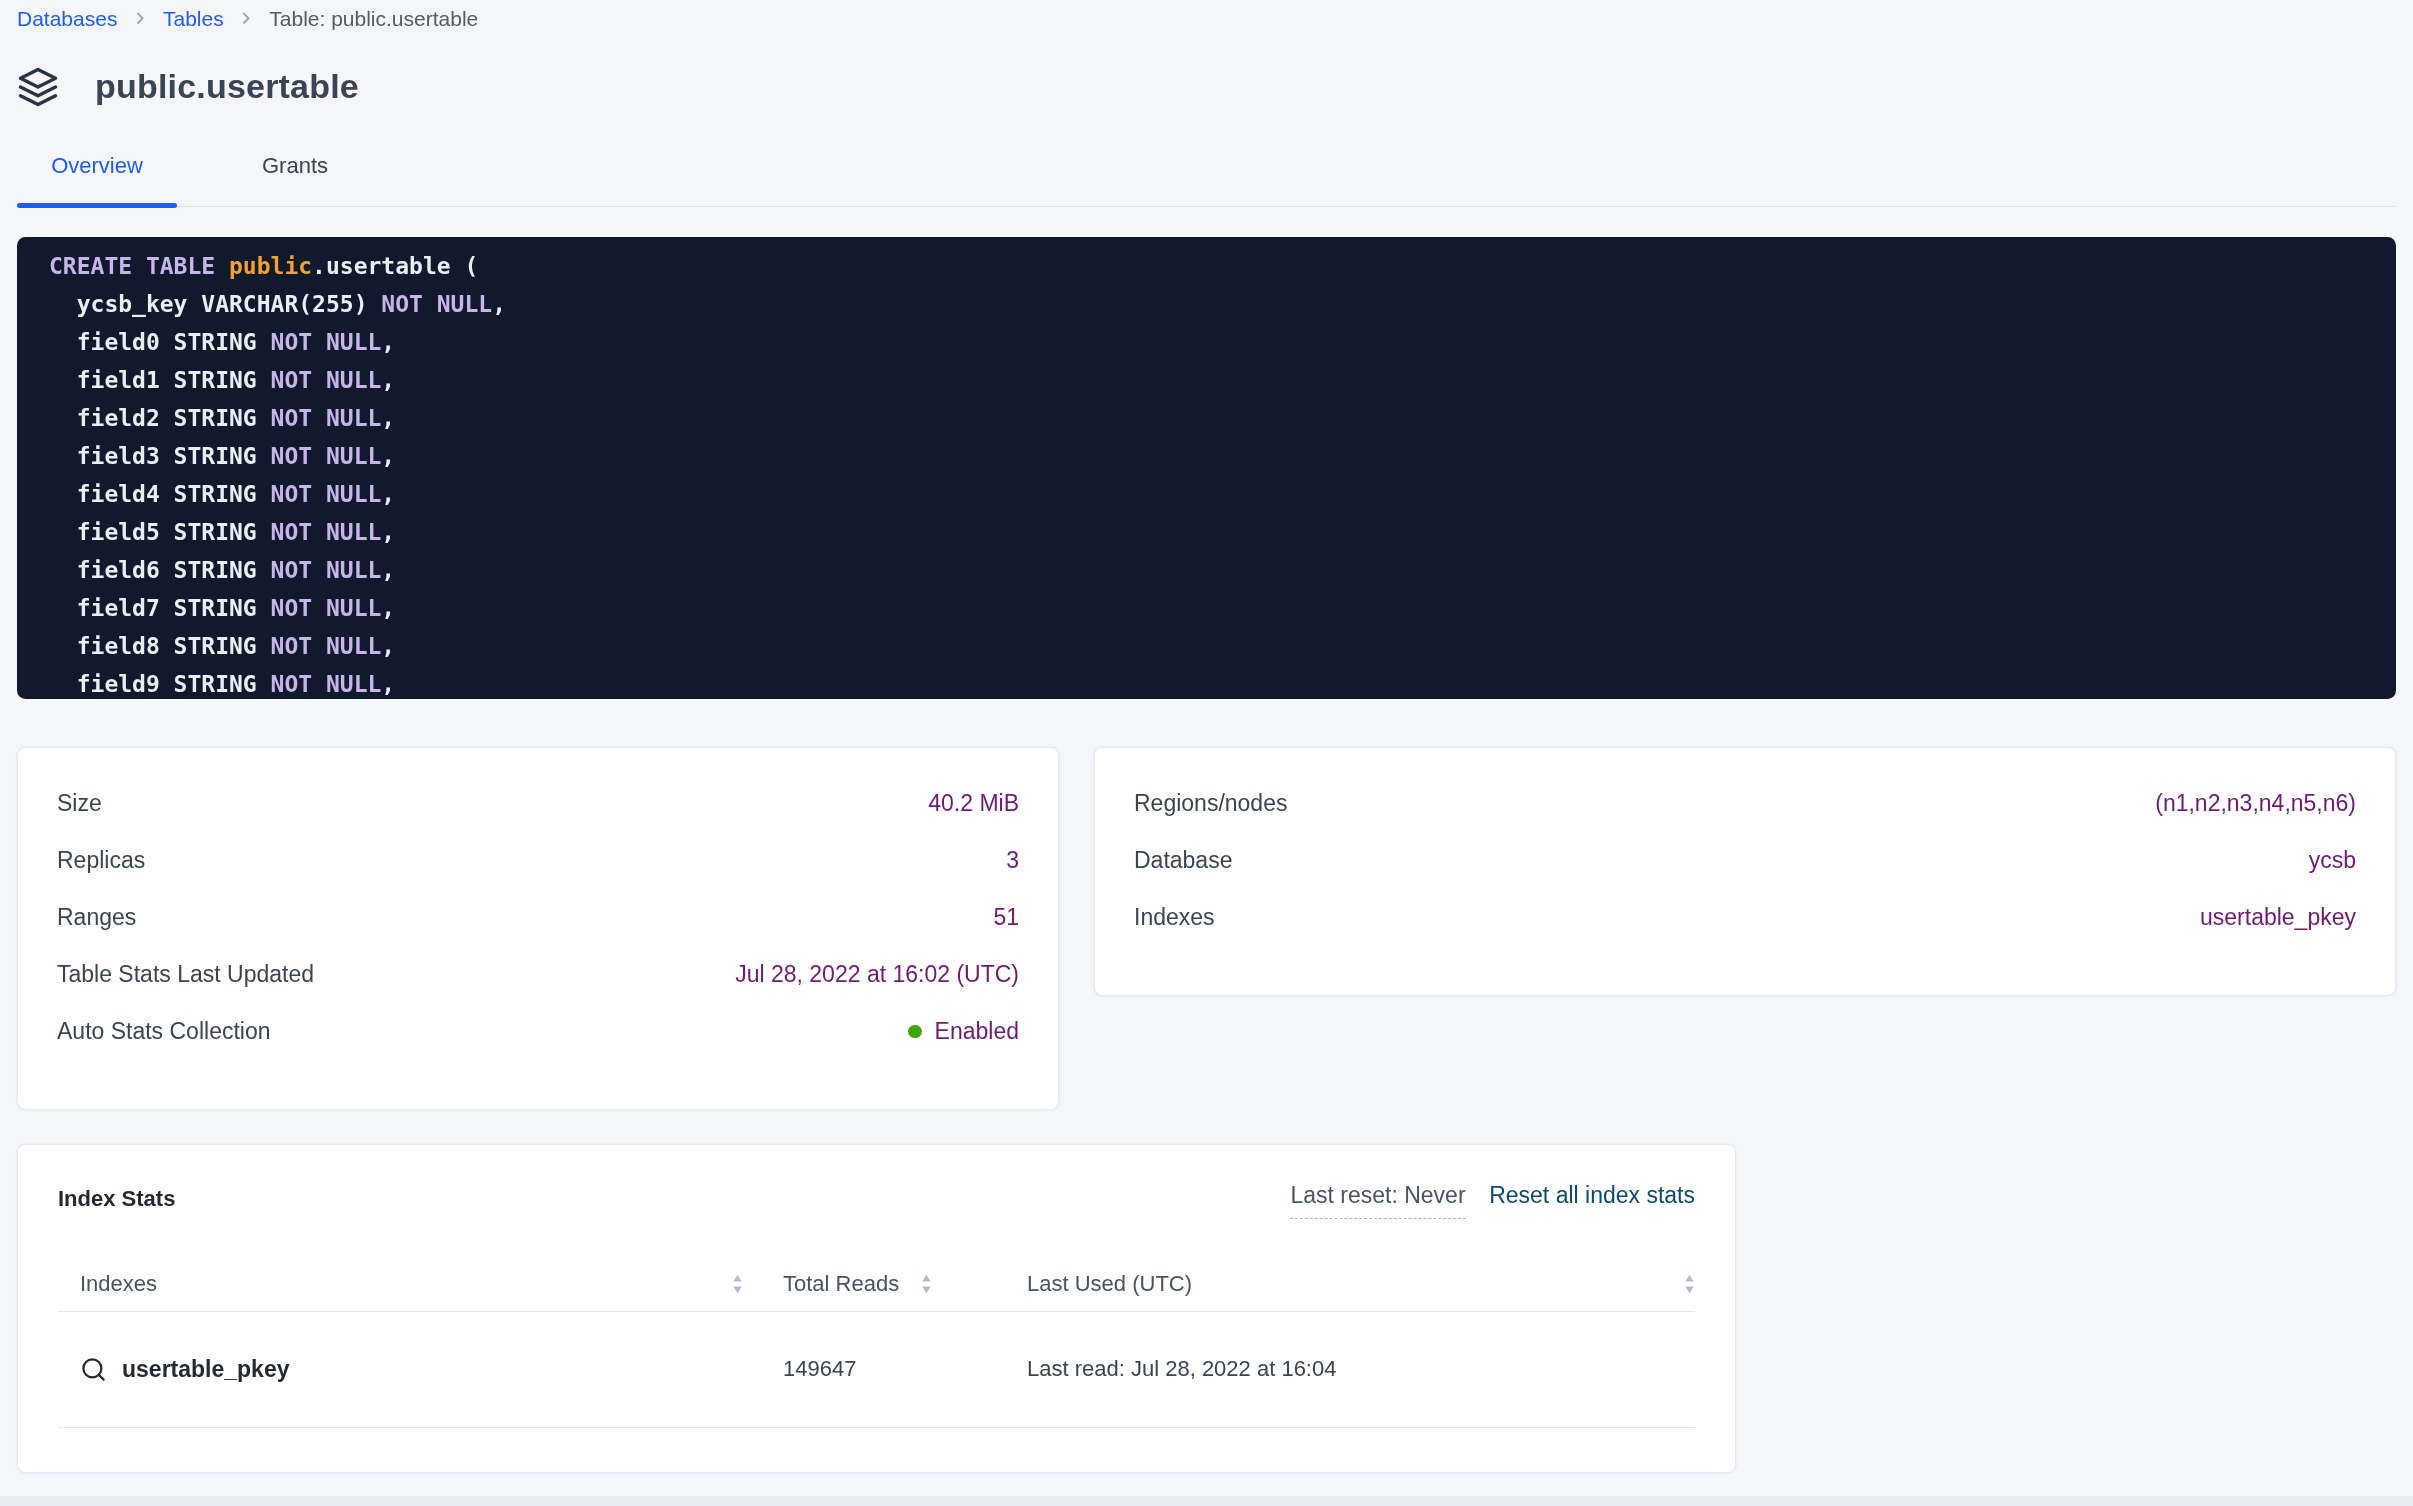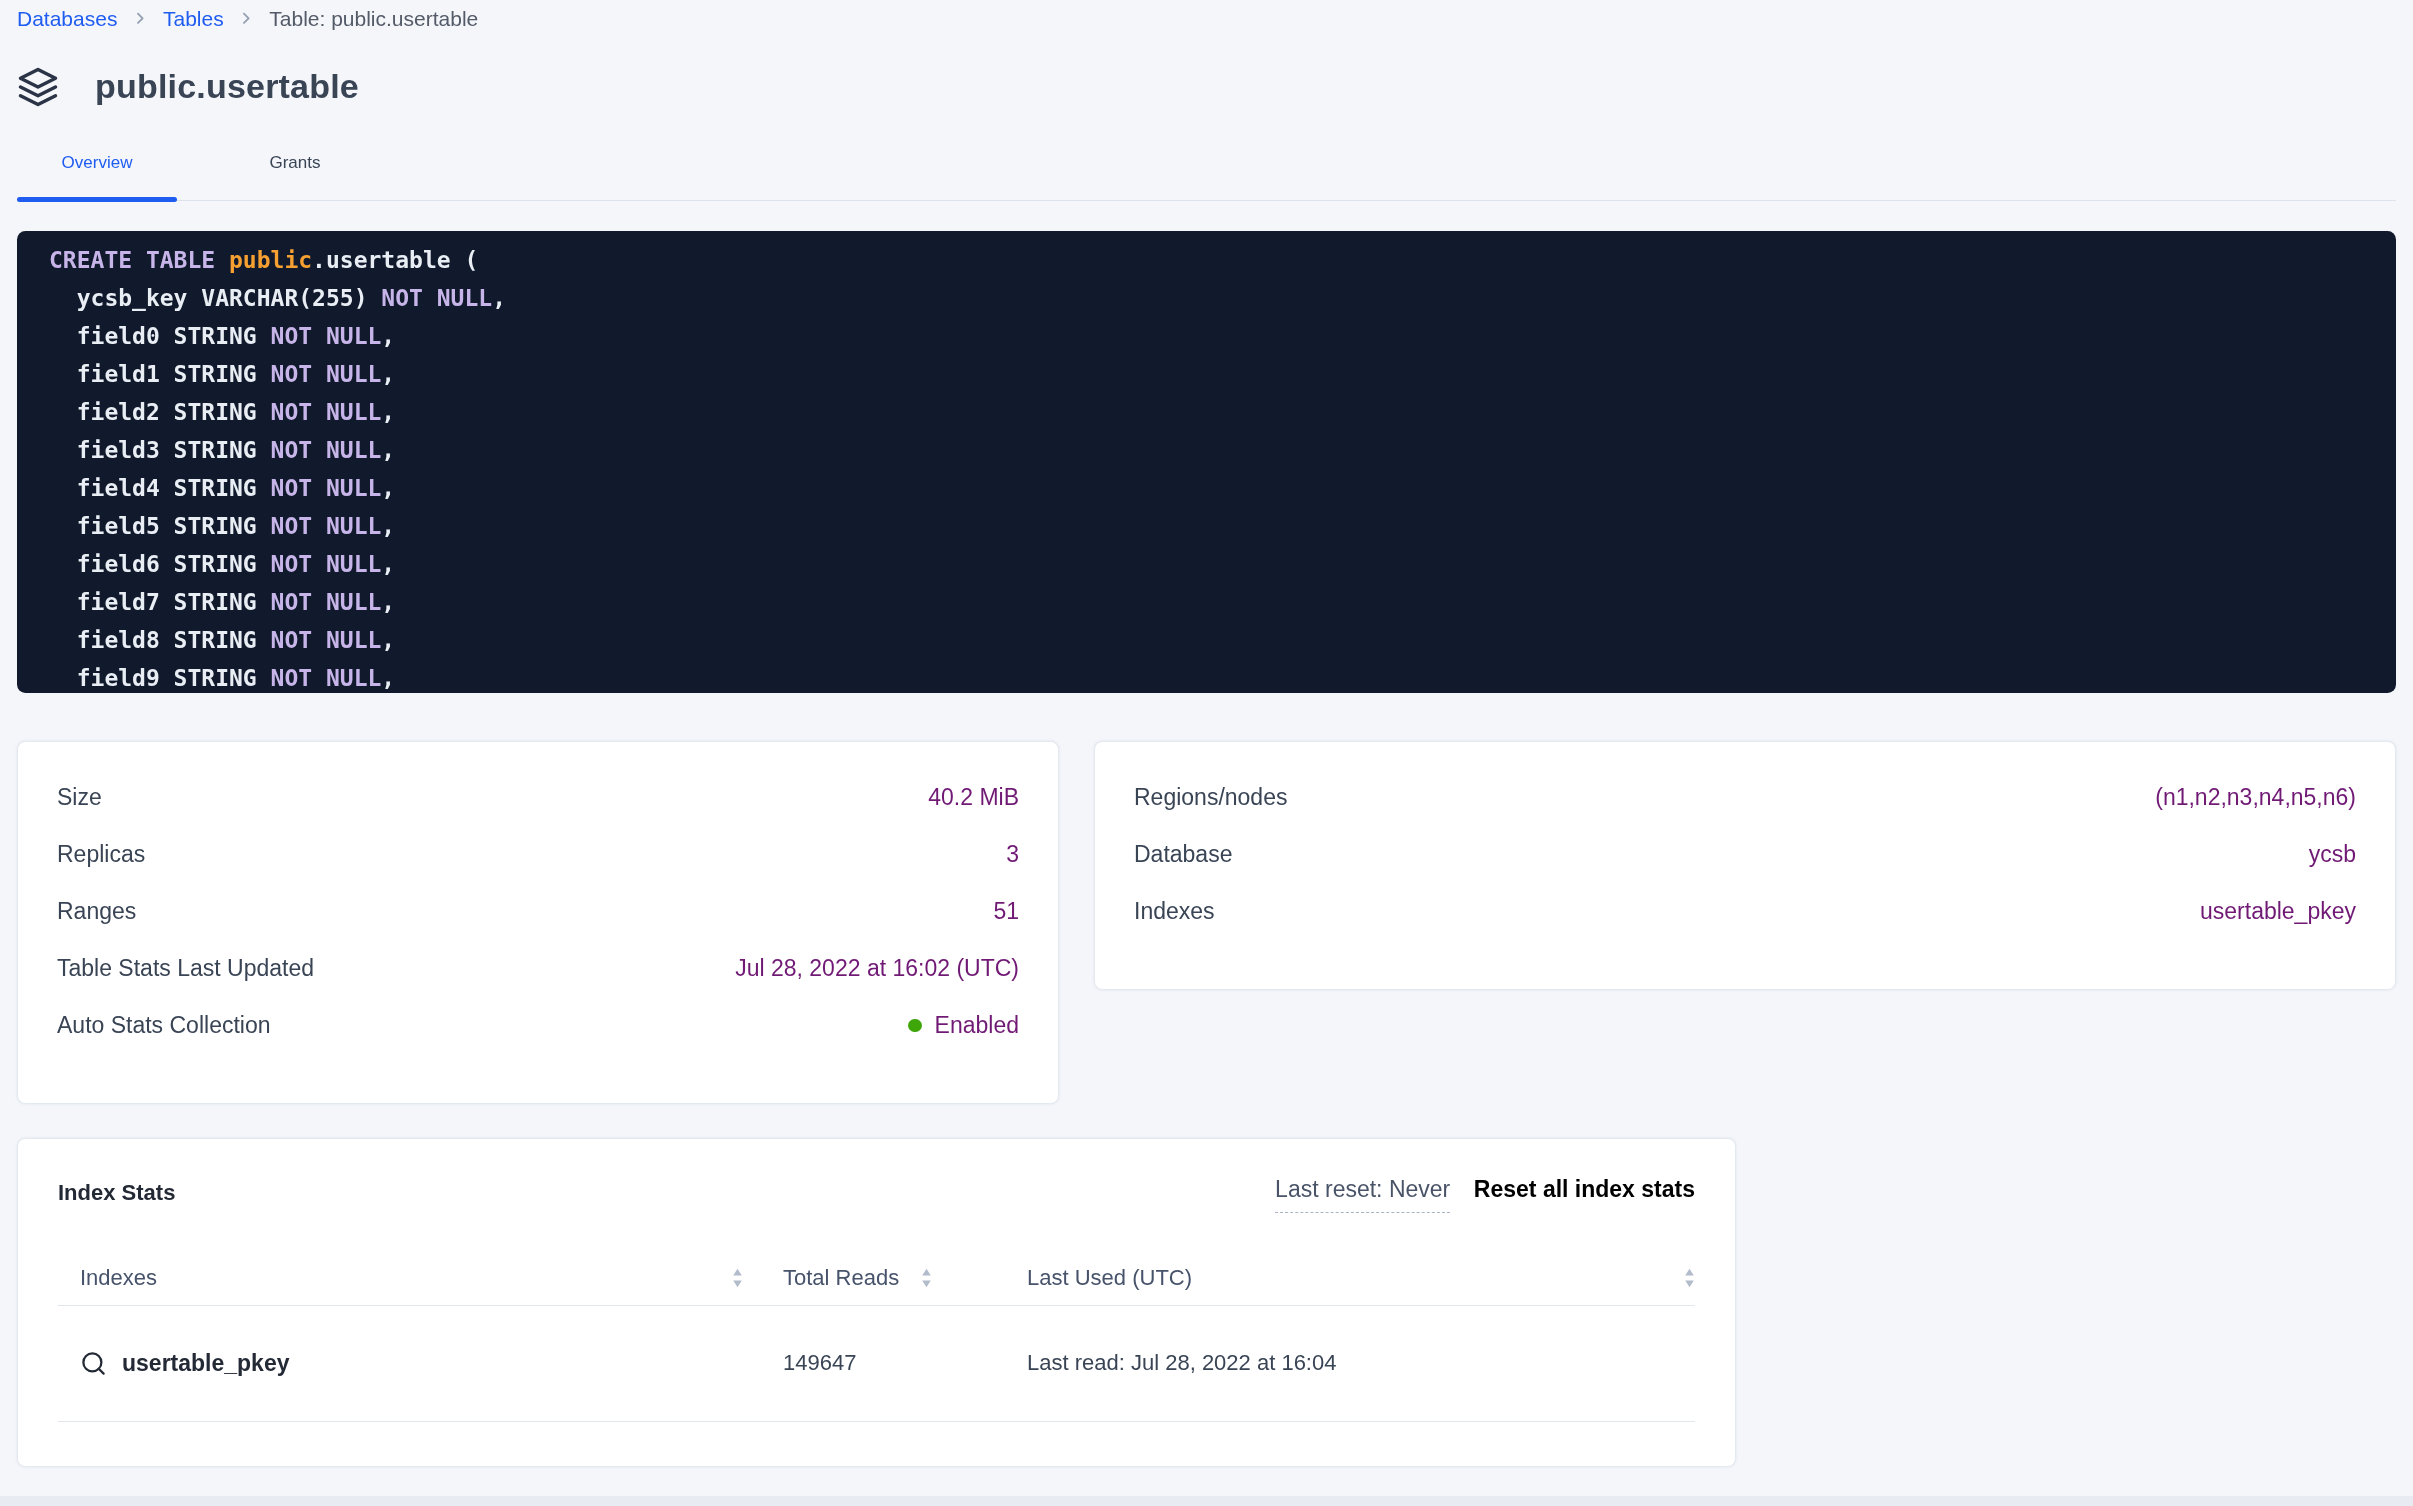--- a/index.html
+++ b/index.html
@@ -18,21 +18,21 @@
   .breadcrumb a { color:#1f5cf0; text-decoration:none; cursor:pointer; }
   .crumb-current { color:#545b68; }
   .crumb-sep { display:flex; align-items:center; }
 
   
   .title-row { display:flex; align-items:center; gap:36px; margin:35px 17px 0; }
   .title-row h1 { font-size:34px; font-weight:600; color:#394455; margin:0; letter-spacing:0.2px; }
 
   
   .tabs { display:flex; gap:38px; margin:32px 17px 0; border-bottom:1.7px solid #dde3ec; }
-  .tab { width:160px; text-align:center; font-size:17px; padding:13.5px 0 27px; color:#394455; position:relative; cursor:pointer; }
+  .tab { width:160px; text-align:center; font-size:22px; padding:13.5px 0 27px; color:#394455; position:relative; cursor:pointer; }
   .tab.active { color:#1f5cf0; font-weight:500; }
   .tab.active::after { content:""; position:absolute; left:0; right:0; bottom:-1.7px; height:5px; border-radius:3.4px; background:#1f5cf0; }
 
   
   .sql-box {
     margin:30px 17px 0; height:462px;
     background:#101a2c; border-radius:8.4px;
     padding:10px 0 12px 32px; overflow:hidden;
     font-family:"DejaVu Sans Mono","Liberation Mono",monospace;
     font-size:23px; font-weight:700; line-height:38px;
@@ -52,21 +52,21 @@
   .kv-label { color:#394455; }
   .kv-value { color:#701a75; display:flex; align-items:center; }
   .status-dot { width:13.5px; height:13.5px; border-radius:50%; background:#3fa60a; display:inline-block; margin-right:12.6px; }
 
   
   .index-card { margin:34px 17px 0; width:1719px; height:329px; padding:37px 40px 0; overflow:hidden; }
   .index-head { display:flex; justify-content:space-between; align-items:flex-start; }
   .index-head h2 { font-size:22px; font-weight:700; color:#242a35; margin:0; padding-top:3.4px; }
   .index-controls { display:flex; align-items:flex-start; gap:23.6px; font-size:23px; }
   .last-reset { color:#4a5468; border-bottom:1.7px dashed #a9b3c4; padding-bottom:8.4px; }
-  .reset-link { color:#000000; text-decoration:none; font-weight:700; cursor:pointer; }
+  .reset-link { color:#0c4a6e; text-decoration:none; font-weight:400; cursor:pointer; }
 
   .tbl-head { display:flex; align-items:center; margin-top:39px; height:54px; color:#47536b; font-size:22px; border-bottom:1.7px solid #e2e7ef; }
   .col1 { width:685px; display:flex; align-items:center; justify-content:space-between; padding-left:22px; }
   .col2 { width:245px; display:flex; align-items:center; gap:22px; padding-left:40px; }
   .col3 { flex:1; display:flex; align-items:center; justify-content:space-between; padding-left:39px; }
   .sort-icon { flex:none; display:flex; }
 
   .tbl-row { display:flex; align-items:center; height:116px; font-size:22px; border-bottom:1.7px solid #e2e7ef; }
   .tbl-row .col1 { justify-content:flex-start; }
   .row-name { display:flex; align-items:center; gap:15px; font-weight:700; font-size:23px; color:#242a35; cursor:pointer; }

